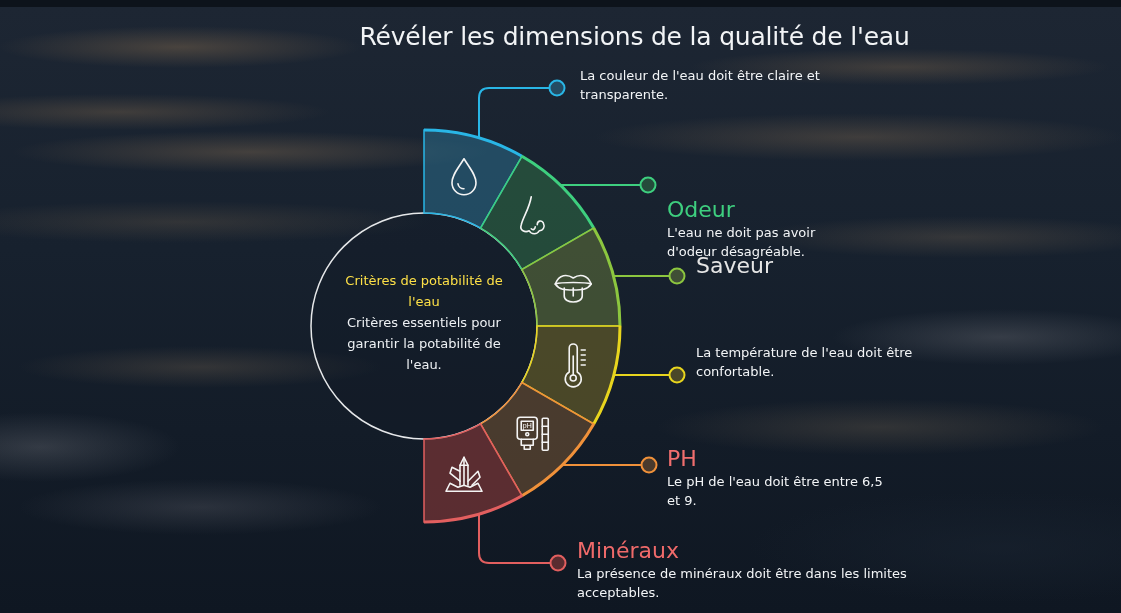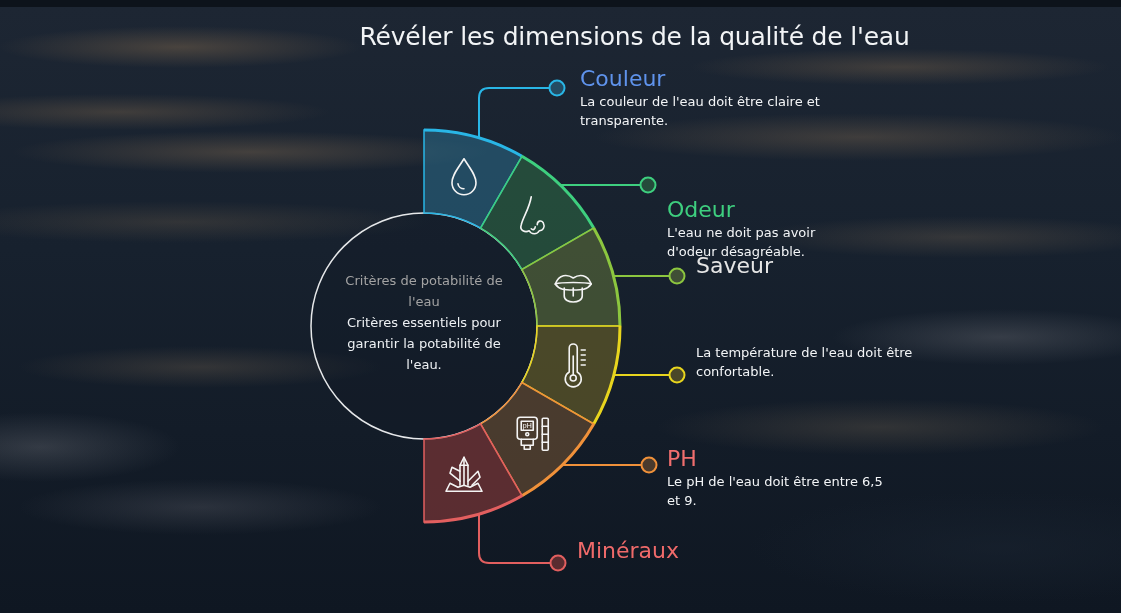--- a/index.html
+++ b/index.html
@@ -30,21 +30,21 @@
   .title {
     position: absolute; left: 0; width: 1121px; top: 22px; text-align: center;
     color: #f2f4f6; font-size: 25px; letter-spacing: -0.2px; z-index: 3;
     padding-left: 148px; box-sizing: border-box;
   }
   svg.diagram { position: absolute; left: 0; top: 0; z-index: 3; }
   .center-text {
     position: absolute; left: 334px; top: 270px; width: 180px; text-align: center; z-index: 4;
     font-size: 13px; line-height: 21px;
   }
-  .center-title { color: #a3a3a3; }
+  .center-title { color: #fde047; }
   .center-desc { color: #eef1f4; }
   .label { position: absolute; z-index: 4; }
   .label .lt { font-size: 22px; line-height: 26px; }
   .label .ld { color: #f3f5f7; font-size: 13px; line-height: 19px; }
 </style>
 </head>
 <body>
 
 <div class="topbar"></div>
 <div class="bg"></div>
@@ -130,32 +130,32 @@
       <circle cx="558" cy="563" r="7.5" fill="rgba(130,55,55,0.65)" stroke="#e25f5f" stroke-width="2"></circle>
     </g>
 </svg>
 
 <div class="center-text">
   <div class="center-title">Critères de potabilité de l'eau</div>
   <div class="center-desc">Critères essentiels pour garantir la potabilité de l'eau.</div>
 </div>
 
 <div class="label" style="left: 580px; top: 66px; width: 240px;">
-  <div class="lt" style="color: rgb(95, 147, 236);">Couleur</div>
   <div class="ld">La couleur de l'eau doit être claire et transparente.</div>
 </div>
 <div class="label" style="left: 667px; top: 168px; width: 200px; margin-top: 29px;">
   <div class="lt" style="color: rgb(62, 207, 127);">Odeur</div>
   <div class="ld">L'eau ne doit pas avoir d'odeur désagréable.</div>
 </div>
 <div class="label" style="left: 696px; top: 253px; width: 200px;">
   <div class="lt" style="color: #e5e5e5;">Saveur</div>
 </div>
 <div class="label" style="left: 696px; top: 343px; width: 230px;">
   <div class="ld">La température de l'eau doit être confortable.</div>
 </div>
 <div class="label" style="left: 667px; top: 446px; width: 230px;">
   <div class="lt" style="color: rgb(240, 110, 110);">PH</div>
   <div class="ld">Le pH de l'eau doit être entre 6,5 et 9.</div>
 </div>
 <div class="label" style="left: 577px; top: 538px; width: 400px;">
   <div class="lt" style="color: rgb(239, 106, 106);">Minéraux</div>
+  <div class="ld">La présence de minéraux doit être dans les limites acceptables.</div>
 </div>
 
 </body></html>

